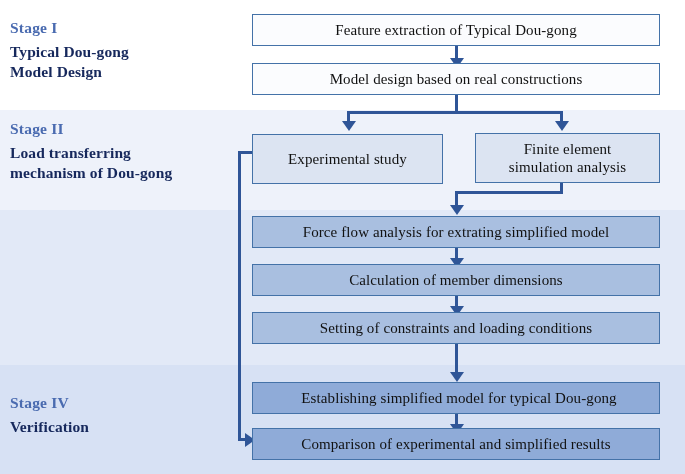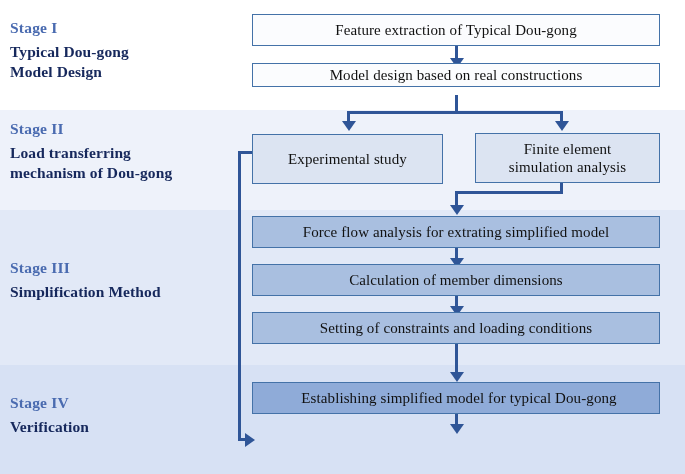--- a/index.html
+++ b/index.html
@@ -116,26 +116,20 @@
   </div>
 
   <div class="stage-label" id="stage-label-2">
     <div class="stage-num">Stage II</div>
     <div class="stage-title">
       <div>Load transferring</div>
       <div>mechanism of Dou-gong</div>
     </div>
   </div>
 
-  <div class="stage-label" id="stage-label-3">
-    <div class="stage-num">Stage III</div>
-    <div class="stage-title">
-      <div>Simplification Method</div>
-    </div>
-  </div>
 
   <div class="stage-label" id="stage-label-4">
     <div class="stage-num">Stage IV</div>
     <div class="stage-title">
       <div>Verification</div>
     </div>
   </div>
 
   <div class="vline" style="left:455px; top:46px; height:17px;"></div>
   <div class="arrowhead" style="left:449.5px; top:58px;"></div>
@@ -169,21 +163,21 @@
 
   <div class="hline" style="left:238px; top:151px; width:16px;"></div>
   <div class="vline" style="left:238px; top:151px; height:290px;"></div>
   <div class="hline" style="left:238px; top:438px; width:11px;"></div>
   <div class="arrowhead-right" style="left:245px; top:432.5px;"></div>
 
   <div class="node fill-white" id="node-feature-extraction" style="left:252px; top:14px; width:408px; height:32px;">
     <span>Feature extraction of Typical  Dou-gong</span>
   </div>
 
-  <div class="node fill-white" id="node-model-design" style="left:252px; top:63px; width:408px; height:24px;">
+  <div class="node fill-white" id="node-model-design" style="left:252px; top:63px; width:408px; height:32px;">
     <span>Model design based on real constructions</span>
   </div>
 
   <div class="node fill-light" id="node-experimental-study" style="left:252px; top:134px; width:191px; height:50px;">
     <span>Experimental study</span>
   </div>
 
   <div class="node fill-light" id="node-finite-element" style="left:475px; top:133px; width:185px; height:50px; flex-direction:column;">
     <span>Finite element</span>
     <span>simulation analysis</span>
@@ -198,14 +192,17 @@
   </div>
 
   <div class="node fill-mid" id="node-constraints-loading" style="left:252px; top:312px; width:408px; height:32px;">
     <span>Setting of constraints and loading conditions</span>
   </div>
 
   <div class="node fill-deep" id="node-simplified-model" style="left:252px; top:382px; width:408px; height:32px;padding-left:6px;">
     <span>Establishing simplified model for typical Dou-gong</span>
   </div>
 
+  <div class="node fill-deep" id="node-comparison" style="left:252px; top:428px; width:408px; height:32px;">
+    <span>Comparison of experimental and simplified results</span>
+  </div>
 
 </div>
 
 </body></html>

